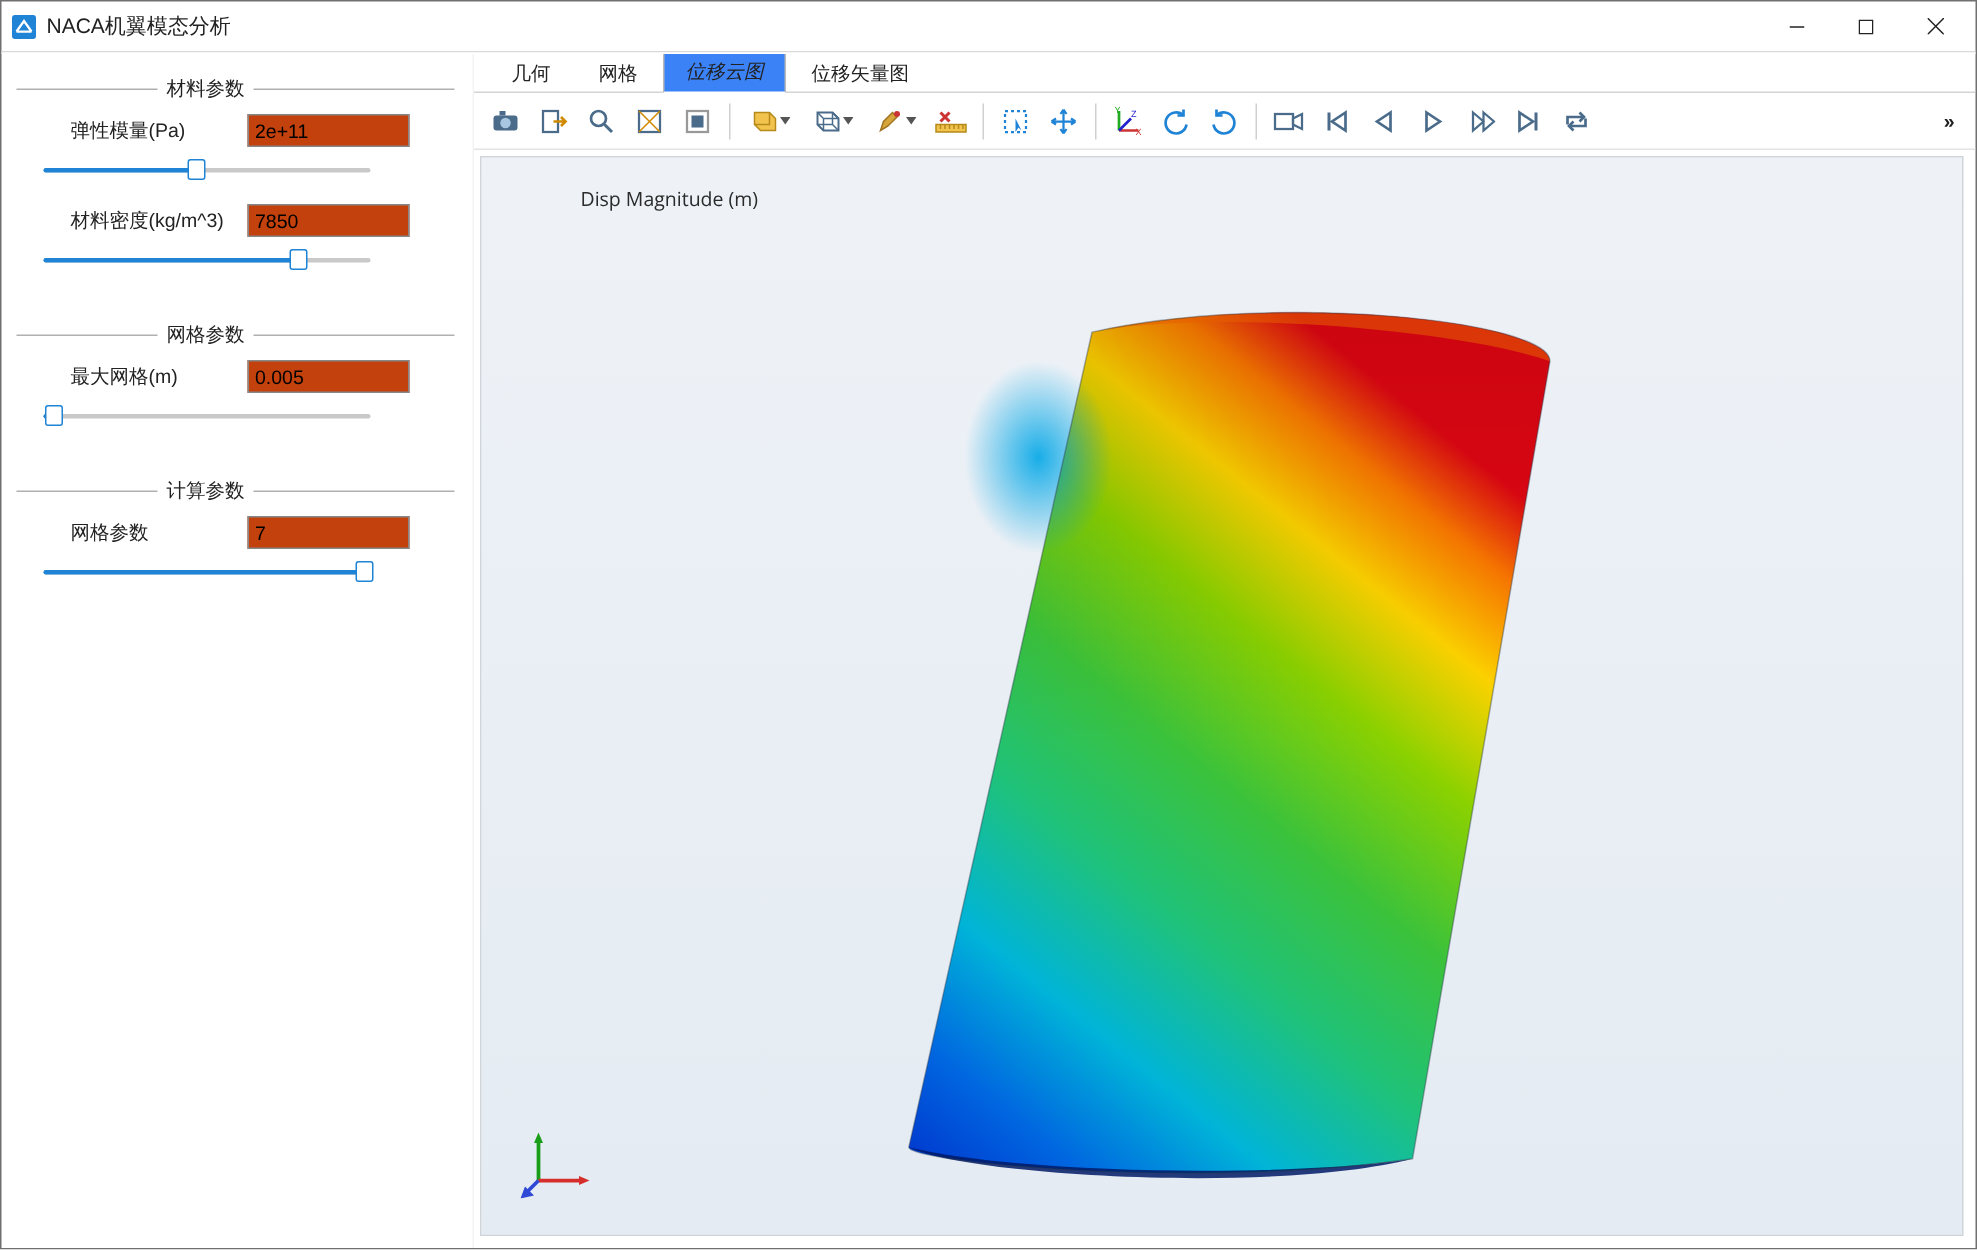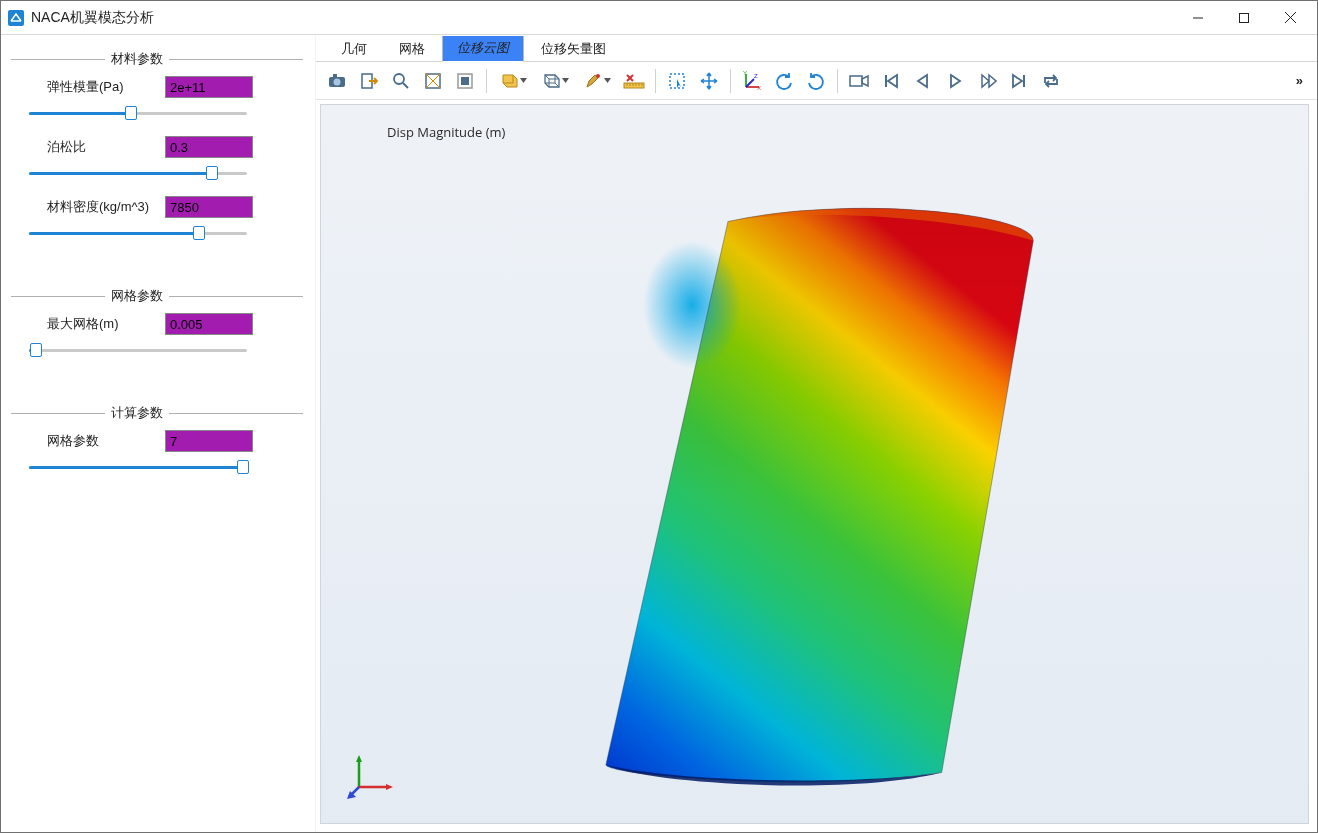--- a/index.html
+++ b/index.html
@@ -6,32 +6,32 @@
   html, body { margin:0; padding:0; height:100%; font-family: "Microsoft YaHei", "Segoe UI", Arial, sans-serif; font-size:13px; color:#222; background:#fff;}
   .window { width:1318px; height:833px; border:1px solid #707070; display:flex; flex-direction:column; background:#fff; position:relative; }
   
   .titlebar { height:34px; display:flex; align-items:center; padding:0 4px 0 6px; border-bottom:1px solid #d9d9d9; }
   .titlebar .app-icon { width:18px; height:18px; margin-right:6px; display:flex; align-items:center; justify-content:center; }
   .titlebar .title { flex:0 0 auto; font-size:14px; }
   .titlebar .spacer { flex:1; }
   .win-btn { width:46px; height:30px; display:flex; align-items:center; justify-content:center; }
   
   .body { flex:1; display:flex; overflow:hidden; border-top:1px solid #fff;}
-  .sidebar { width:314px; flex:0 0 314px; padding:8px 12px 8px 10px; display:flex; flex-direction:column; gap:15px; }
+  .sidebar { width:314px; flex:0 0 314px; padding:8px 12px 8px 10px; display:flex; flex-direction:column; gap:2px; }
   .main { flex:1; display:flex; flex-direction:column; border-left:1px solid #f3f3f3;justify-content:flex-end; }
   
   .fieldset { margin:6px 0 10px 0; }
   .legend-row { display:flex; align-items:center; gap:6px; margin-bottom:8px; }
   .legend-row .line { flex:1; height:1px; background:#b0b0b0; }
   .legend-row .leftline{ width:94px; flex:0 0 94px; height:1px; background:#b0b0b0;}
   .legend-row .label { font-size:13px; }
   .param { margin:6px 0 14px 0; padding:0 6px 0 36px; }
   .param-row { display:flex; align-items:center; gap:10px; margin-bottom:6px; }
   .param-row label { flex:0 0 108px; font-size:13px; }
-  .param-row input[type=text] { width:88px; height:22px; border:1px solid #888; padding:1px 4px; font-family:"Microsoft YaHei",Arial; font-size:13px; background:#a21caf; }
+  .param-row input[type=text] { width:108px; height:22px; border:1px solid #888; padding:1px 4px; font-family:"Microsoft YaHei",Arial; font-size:13px; background:#c2410c; }
   .slider-wrap { margin:0 0 0 0; padding-right:6px; }
   
   .slider { position:relative; height:18px; margin:0 4px 0 -18px; width:218px;}
   .slider .track { position:absolute; top:8px; left:0; right:0; height:3px; background:#c9c9c9; border-radius:2px; }
   .slider .track .fill{ position:absolute; top:0; left:0; height:100%; background:#1f83d6; border-radius:2px;}
   .slider .thumb { position:absolute; top:2px; width:12px; height:14px; background:#fff; border:1px solid #1f83d6; border-radius:2px; transform:translateX(-50%); }
   
   .actions { margin-top:auto; display:grid; grid-template-columns:1fr 1fr; gap:28px 40px; padding:20px 16px 120px 28px; }
   .actions button { height:40px; background:linear-gradient(#f6f6f6,#e9e9e9); border:1px solid #adadad; font-size:14px; cursor:pointer; font-family:inherit;}
   
@@ -107,34 +107,20 @@
           <div class="slider-wrap">
               <div class="slider">
                 <div class="track">
                   <div class="fill" style="width:47%"></div>
                 </div>
                 <div class="thumb" style="left:47%"></div>
               </div>
             </div>
         </div>
 
-        <div class="param">
-          <div class="param-row">
-            <label>泊松比</label>
-            <input type="text" value="0.3" style="">
-          </div>
-          <div class="slider-wrap">
-              <div class="slider">
-                <div class="track">
-                  <div class="fill" style="width:84%"></div>
-                </div>
-                <div class="thumb" style="left:84%"></div>
-              </div>
-            </div>
-        </div>
 
         <div class="param">
           <div class="param-row">
             <label>材料密度(kg/m^3)</label>
             <input type="text" value="7850" style="">
           </div>
           <div class="slider-wrap">
               <div class="slider">
                 <div class="track">
                   <div class="fill" style="width:78%"></div>

